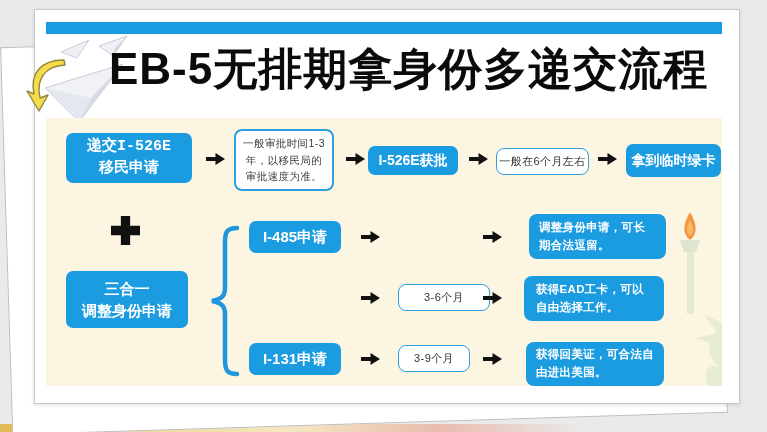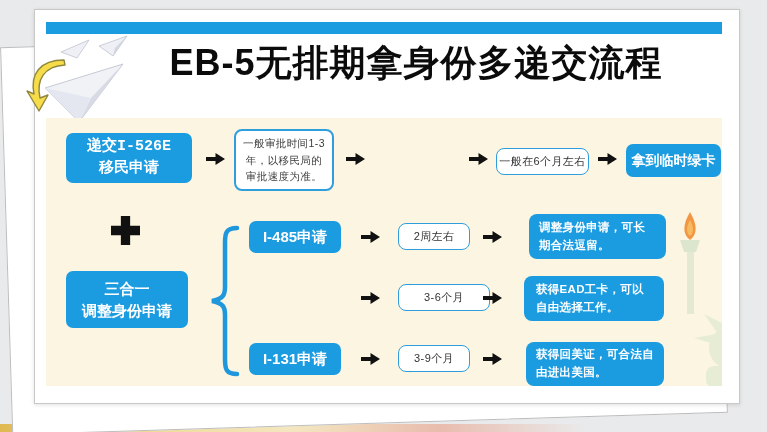--- a/index.html
+++ b/index.html
@@ -16,22 +16,22 @@
   .back-card{position:absolute;left:6px;top:36px;width:714px;height:386px;background:#ffffff;
     border:1px solid #bdbdbd;transform:rotate(-1.8deg);z-index:2;}
 
   .main-card{position:absolute;left:34px;top:9px;width:704px;height:393px;background:#ffffff;
     border:1px solid #c8c8c8;box-shadow:0 1px 4px rgba(0,0,0,.12);z-index:3;}
 
   .top-bar{position:absolute;left:11px;top:12px;width:676px;height:12px;background:var(--blue);}
 
   .planes{position:absolute;left:8px;top:22px;width:92px;height:96px;}
 
-  .title{position:absolute;left:74px;top:30px;width:614px;margin:0;text-align:center;
-    font-size:36px;font-weight:900;color:#0b0b0b;letter-spacing:1px;white-space:nowrap;line-height:1.3;}
+  .title{position:absolute;left:74px;top:30px;width:614px;margin:0;text-align:left;
+    font-size:44px;font-weight:900;color:#0b0b0b;letter-spacing:1px;white-space:nowrap;line-height:1.3;}
 
   .panel{position:absolute;left:11px;top:108px;width:676px;height:268px;background:var(--cream);overflow:hidden;}
 
   .watermark{position:absolute;left:598px;top:58px;width:120px;height:210px;pointer-events:none;}
 
   .bbox{position:absolute;background:var(--blue);color:#ffffff;font-weight:bold;border-radius:7px;
     display:flex;flex-direction:column;align-items:center;justify-content:center;text-align:center;}
   .wbox{position:absolute;background:#ffffff;border:2px solid #2f9edc;border-radius:8px;color:#3b3b3b;
     display:flex;align-items:center;justify-content:center;text-align:center;box-sizing:border-box;}
   .rbox{position:absolute;background:var(--blue);color:#ffffff;font-weight:bold;border-radius:8px;
@@ -94,39 +94,39 @@
         </g>
       </svg>
 
       <div class="bbox fs15 two-line" style="left:20px;top:15px;width:126px;height:50px;font-family:Liberation Mono, monospace;">
         <span>递交I-526E</span>
         <span>移民申请</span>
       </div>
       <div class="arr" style="left:160px;top:35px;"></div>
       <div class="wbox small-note" style="left:188px;top:11px;width:100px;height:62px;">一般审批时间1-3年，以移民局的审批速度为准。</div>
       <div class="arr" style="left:300px;top:35px;"></div>
+      <div class="bbox fs14" style="left:322px;top:28px;width:90px;height:29px;">I-526E获批</div>
       <div class="arr" style="left:423px;top:35px;"></div>
       <div class="wbox time-note" style="left:450px;top:30px;width:93px;height:27px;border-width:1.5px;">一般在6个月左右</div>
       <div class="arr" style="left:552px;top:35px;"></div>
       <div class="bbox fs14" style="left:580px;top:26px;width:95px;height:33px;">拿到临时绿卡</div>
 
       <div class="plus" style="left:65px;top:98px;"></div>
 
       <div class="bbox fs15 two-line" style="left:20px;top:153px;width:122px;height:57px;">
         <span>三合一</span>
         <span>调整身份申请</span>
       </div>
 
       <svg class="brace" viewBox="0 0 32 152">
         <path d="M29 3 C18 3 17 8 17 18 L17 62 C17 70 15 74 4 76 C15 78 17 82 17 90 L17 134 C17 144 18 149 29 149" fill="none" stroke="#1f97dd" stroke-width="4.5" stroke-linecap="round"></path>
       </svg>
 
       <div class="bbox fs15" style="left:203px;top:103px;width:92px;height:32px;">I-485申请</div>
       <div class="arr" style="left:315px;top:113px;"></div>
-      <div class="wbox time-note" style="left:352px;top:105px;width:72px;height:27px;border-width:1.5px;">2周左右</div>
       <div class="arr" style="left:437px;top:113px;"></div>
       <div class="rbox" style="left:483px;top:96px;width:137px;height:45px;">调整身份申请，可长期合法逗留。</div>
 
       <div class="arr" style="left:315px;top:174px;"></div>
       <div class="wbox time-note" style="left:352px;top:166px;width:92px;height:27px;border-width:1.5px;">3-6个月</div>
       <div class="arr" style="left:437px;top:174px;"></div>
       <div class="rbox" style="left:478px;top:158px;width:140px;height:45px;padding-left:12px;">获得EAD工卡，可以自由选择工作。</div>
 
       <div class="bbox fs15" style="left:203px;top:225px;width:92px;height:32px;">I-131申请</div>
       <div class="arr" style="left:315px;top:235px;"></div>

